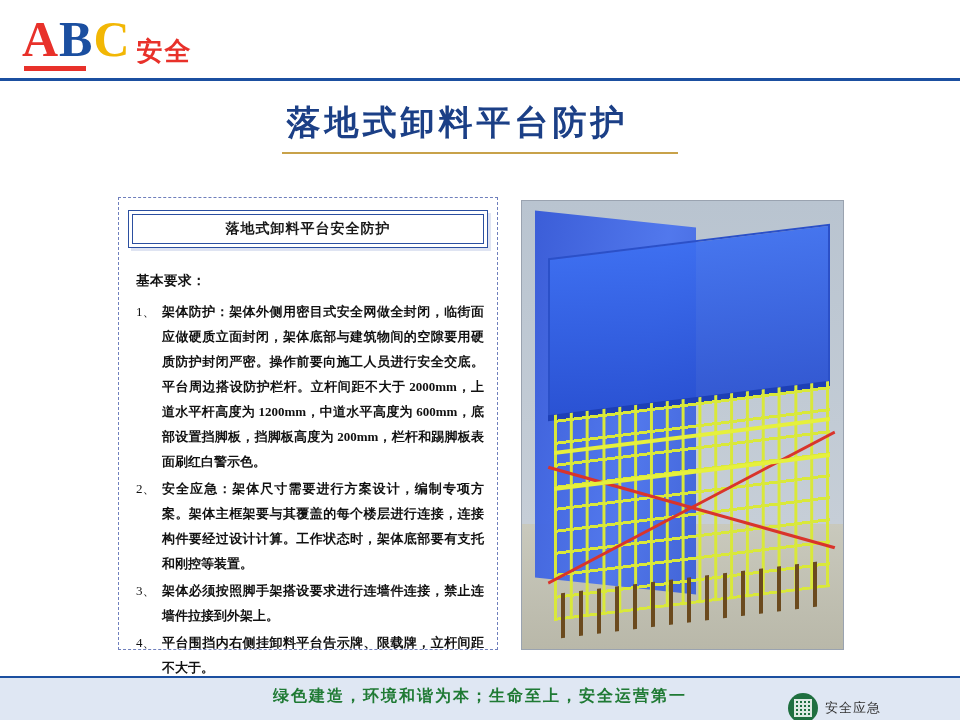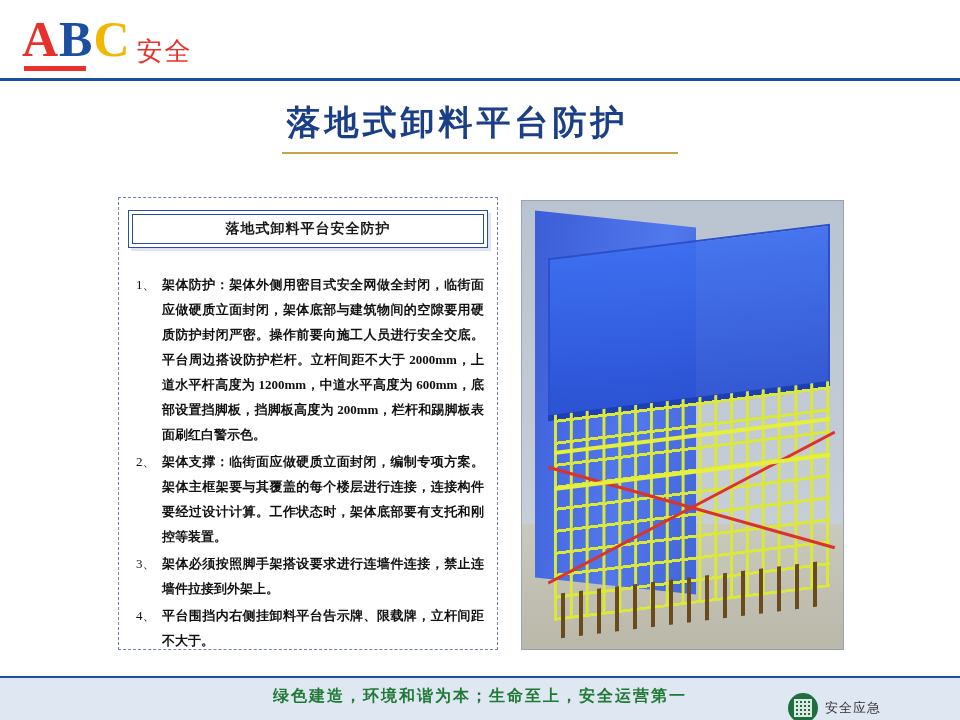--- a/index.html
+++ b/index.html
@@ -38,21 +38,21 @@
     position: absolute;
     left: 2px;
     top: 52px;
     width: 62px;
     height: 5px;
     background: #e8312a;
   }
   .logo-anquan {
     color: #e8312a;
     font-size: 26px;
-    font-weight: normal;
+    font-weight: bold;
     line-height: 26px;
     margin-left: 6px;
     margin-top: 24px;
     letter-spacing: 2px;
   }
 
   
   .header-rule {
     position: absolute;
     left: 0;
@@ -339,28 +339,29 @@
 <div class="page-title">落地式卸料平台防护</div>
 <div class="title-underline"></div>
 
 <div class="note-panel"></div>
 
 <div class="note-head">
   <div class="note-head-inner">落地式卸料平台安全防护</div>
 </div>
 
 <div class="note-body">
+  <div class="note-basic">基本要求：</div>
   <ul class="note-list">
     <li class="note-item">
       <span class="note-num">1、</span>
       <span class="note-text">架体防护：架体外侧用密目式安全网做全封闭，临街面应做硬质立面封闭，架体底部与建筑物间的空隙要用硬质防护封闭严密。操作前要向施工人员进行安全交底。平台周边搭设防护栏杆。立杆间距不大于 2000mm，上道水平杆高度为 1200mm，中道水平高度为 600mm，底部设置挡脚板，挡脚板高度为 200mm，栏杆和踢脚板表面刷红白警示色。</span>
     </li>
     <li class="note-item">
       <span class="note-num">2、</span>
-      <span class="note-text">架体支撑：临街面应做硬质立面封闭，编制专项方案。架体主框架要与其覆盖的每个楼层进行连接，连接构件要经过设计计算。工作状态时，架体底部要有支托和刚控等装置。</span>
+      <span class="note-text">安全应急：架体尺寸需要进行方案设计，编制专项方案。架体主框架要与其覆盖的每个楼层进行连接，连接构件要经过设计计算。工作状态时，架体底部要有支托和刚控等装置。</span>
     </li>
     <li class="note-item">
       <span class="note-num">3、</span>
       <span class="note-text">架体必须按照脚手架搭设要求进行连墙件连接，禁止连墙件拉接到外架上。</span>
     </li>
     <li class="note-item">
       <span class="note-num">4、</span>
       <span class="note-text">平台围挡内右侧挂卸料平台告示牌、限载牌，立杆间距不大于。</span>
     </li>
   </ul>

